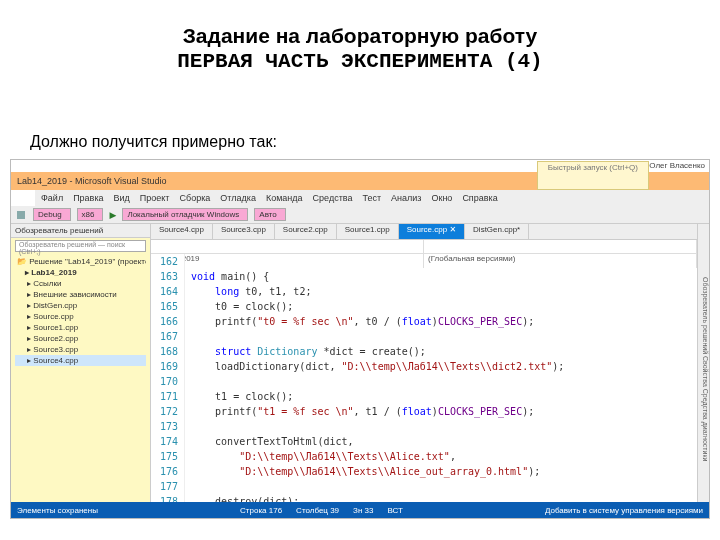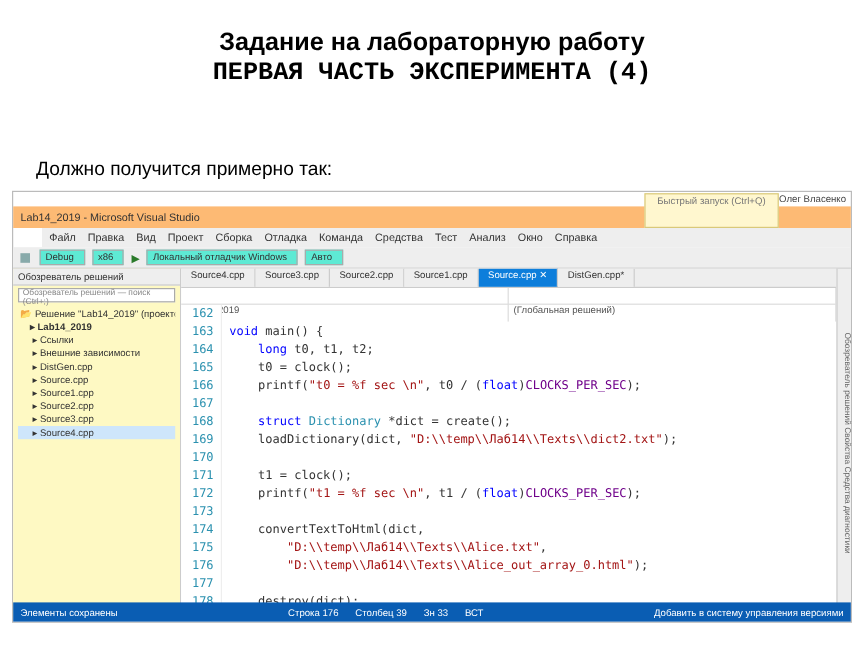--- a/index.html
+++ b/index.html
@@ -4,21 +4,21 @@
 <style>
   * { margin:0; padding:0; box-sizing:border-box; }
   body { font-family: Arial, sans-serif; background:#fff; width:720px; height:540px; overflow:hidden; font-size:11px; }
   .slide-title { text-align:center; font-weight:bold; font-size:21px; padding:24px 0 2px; }
   .slide-sub { text-align:center; font-weight:bold; font-size:21px; padding-bottom:10px;font-family:Liberation Mono, monospace; }
   .caption { padding:6px 0 8px 30px; font-size:16px;margin-top:44px; }
   .vs { border:1px solid #bbb; margin:0 10px; height:360px; position:relative; background:#fff; font-family:"Segoe UI",Tahoma,sans-serif; font-size:9px; color:#333; }
   .vs-title { background:#fdba74; height:18px; line-height:18px; padding:0 6px; font-size:9px;margin-top:12px; }
   .vs-menu { background:#eee; height:16px; display:flex; gap:10px; padding:0 6px; font-size:9px; align-items:center;margin-left:24px; }
   .vs-toolbar { background:#eee; height:18px; display:flex; align-items:center; gap:6px; padding:0 6px; border-bottom:1px solid #ccc; }
-  .tb-sel { background:#5eead4; border:1px solid #aaa; padding:0 8px 0 4px; font-size:8px; height:13px; line-height:12px; }
+  .tb-sel { background:#f9a8d4; border:1px solid #aaa; padding:0 8px 0 4px; font-size:8px; height:13px; line-height:12px; }
   .vs-body { display:flex; height:290px; }
   .sidebar { width:140px; background:#fef9c3; border-right:1px solid #ccc; display:flex; flex-direction:column; }
   .sb-head { background:#eee; font-size:8px; padding:2px 4px; border-bottom:1px solid #ccc; }
   .sb-search { background:#fff; border:1px solid #aaa; margin:2px 4px; height:12px; font-size:7px; padding:0 3px; color:#888; }
   .sb-tree { padding:2px 4px; font-size:8px; }
   .sb-tree div { padding:1px 0 1px 12px; white-space:nowrap; overflow:hidden; }
   .sb-tree .root { padding-left:2px; }
   .sb-tree .proj { padding-left:10px; font-weight:bold; }
   .sb-tree .sel { background:#cee6fb; }
   .editor { flex:1; display:flex; flex-direction:column; background:#fff; }
@@ -96,21 +96,21 @@
       <div class="tabs" id="tabs">
           <div class="tab">Source4.cpp</div>
           <div class="tab">Source3.cpp</div>
           <div class="tab">Source2.cpp</div>
           <div class="tab">Source1.cpp</div>
           <div class="tab active">Source.cpp<span> ✕</span></div>
           <div class="tab">DistGen.cpp*</div>
         </div>
       <div class="scopebar">
         <div>Lab14_2019</div>
-        <div>(Глобальная решений)</div>
+        <div>(Глобальная версиями)</div>
       </div>
       <div class="code">
         <div class="gutter" id="gutter">162
 163
 164
 165
 166
 167
 168
 169

